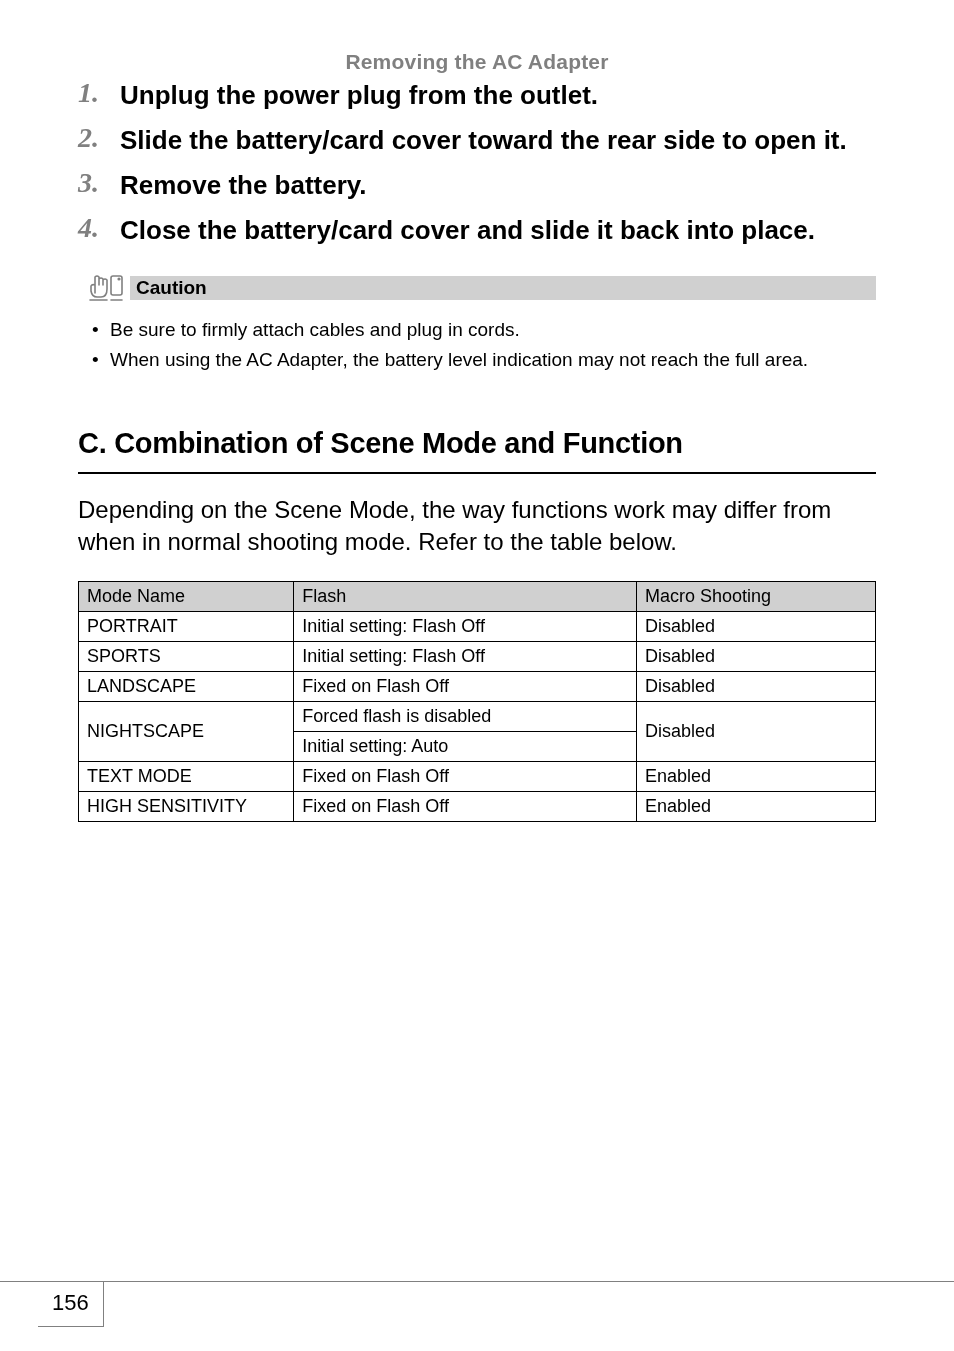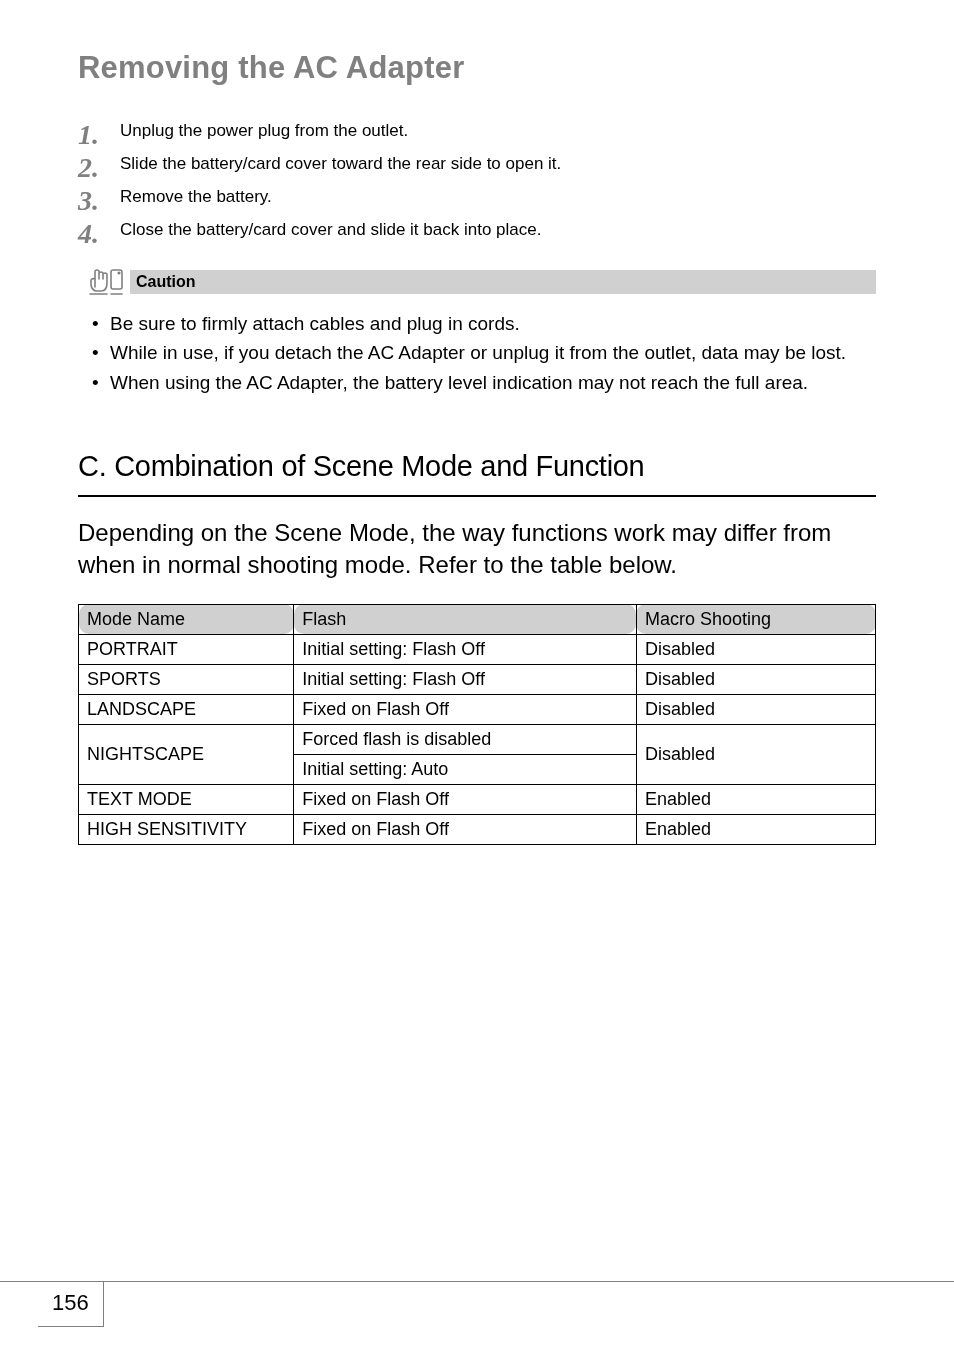--- a/index.html
+++ b/index.html
@@ -10,42 +10,43 @@
     color: #000;
     width: 954px;
   }
   .page {
     padding: 50px 78px 30px 78px;
     box-sizing: border-box;
     min-height: 1290px;
     position: relative;
   }
   .sub-heading {
-    font-size: 31px;
+    font-size: 21px;
     font-weight: bold;
     color: #808080;
-    margin-bottom: 34px;
+    margin-bottom: 4px;
     font-family: "Arial Rounded MT Bold", Arial, sans-serif;
     letter-spacing: 0.2px;
+    text-align: center;
   }
   .body-text {
     font-size: 24px;
     line-height: 1.3;
     margin-bottom: 24px;
   }
   ol.steps {
     list-style: none;
     padding: 0;
     margin: 0 0 24px 0;
     counter-reset: step;
   }
   ol.steps li {
     counter-increment: step;
-    font-size: 17px;
-    font-weight: normal;
+    font-size: 26px;
+    font-weight: bold;
     line-height: 1.35;
     margin-bottom: 10px;
     position: relative;
     padding-left: 42px;
   }
   ol.steps li::before {
     content: counter(step) ".";
     position: absolute;
     left: 0;
     top: -4px;
@@ -74,21 +75,21 @@
   }
   .caution-label-wrap {
     flex: 1;
     background: #d0d0d0;
     height: 24px;
     display: flex;
     align-items: center;
     padding-left: 6px;
   }
   .caution-label {
-    font-size: 16px;
+    font-size: 19px;
     font-weight: bold;
   }
   .caution-list {
     list-style: none;
     padding: 0;
     margin: 12px 0 0 12px;
   }
   .caution-list li {
     font-size: 19px;
     line-height: 1.45;
@@ -98,42 +99,41 @@
   }
   .caution-list li::before {
     content: "•";
     position: absolute;
     left: 2px;
     top: 0;
     font-size: 19px;
   }
   .main-heading {
     font-family: "Arial Black", Arial, sans-serif;
-    font-weight: 400;
+    font-weight: 700;
     font-size: 29px;
     letter-spacing: -0.3px;
     margin-top: 54px;
     border-bottom: 2px solid #000;
     padding-bottom: 12px;
     margin-bottom: 20px;
   }
   table.scene-table {
     width: 100%;
     border-collapse: collapse;
     font-size: 18px;
   }
   table.scene-table th, table.scene-table td {
     border: 1px solid #000;
     padding: 4px 8px;
     text-align: left;
     font-weight: normal;
   }
   table.scene-table th {
     background: #d0d0d0;
-    border-radius: 10px;
   }
   .footer {
     position: absolute;
     left: 0;
     bottom: 24px;
     width: 100%;
     margin-top: 27px;
   }
   .footer-line {
     border-top: 1px solid #808080;
@@ -176,21 +176,20 @@
             <line x1="27" y1="27" x2="38" y2="27"></line>
           </g>
         </svg>
       </span>
       <span class="caution-label-wrap">
         <span class="caution-label">Caution</span>
       </span>
     </div>
     <ul class="caution-list">
       <li>Be sure to firmly attach cables and plug in cords.</li>
-      <li>While in use, if you detach the AC Adapter or unplug it from the outlet, data may be lost.</li>
       <li>When using the AC Adapter, the battery level indication may not reach the full area.</li>
     </ul>
   </div>
 
   <div class="main-heading">C. Combination of Scene Mode and Function</div>
 
   <div class="body-text">Depending on the Scene Mode, the way functions work may differ from when in normal shooting mode. Refer to the table below.</div>
 
   <table class="scene-table">
     <thead>

